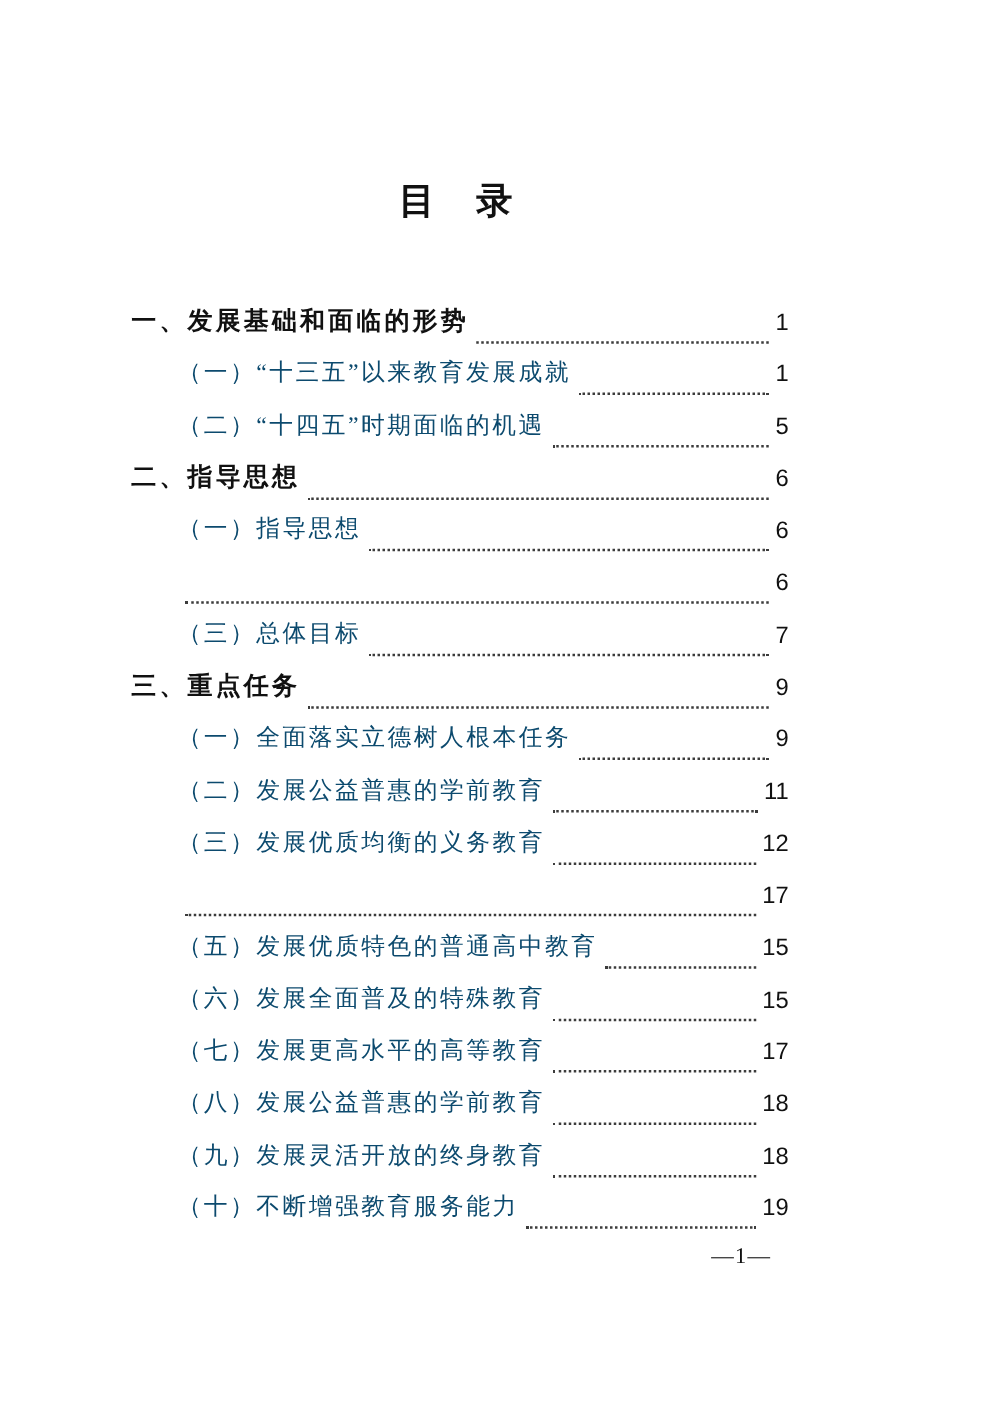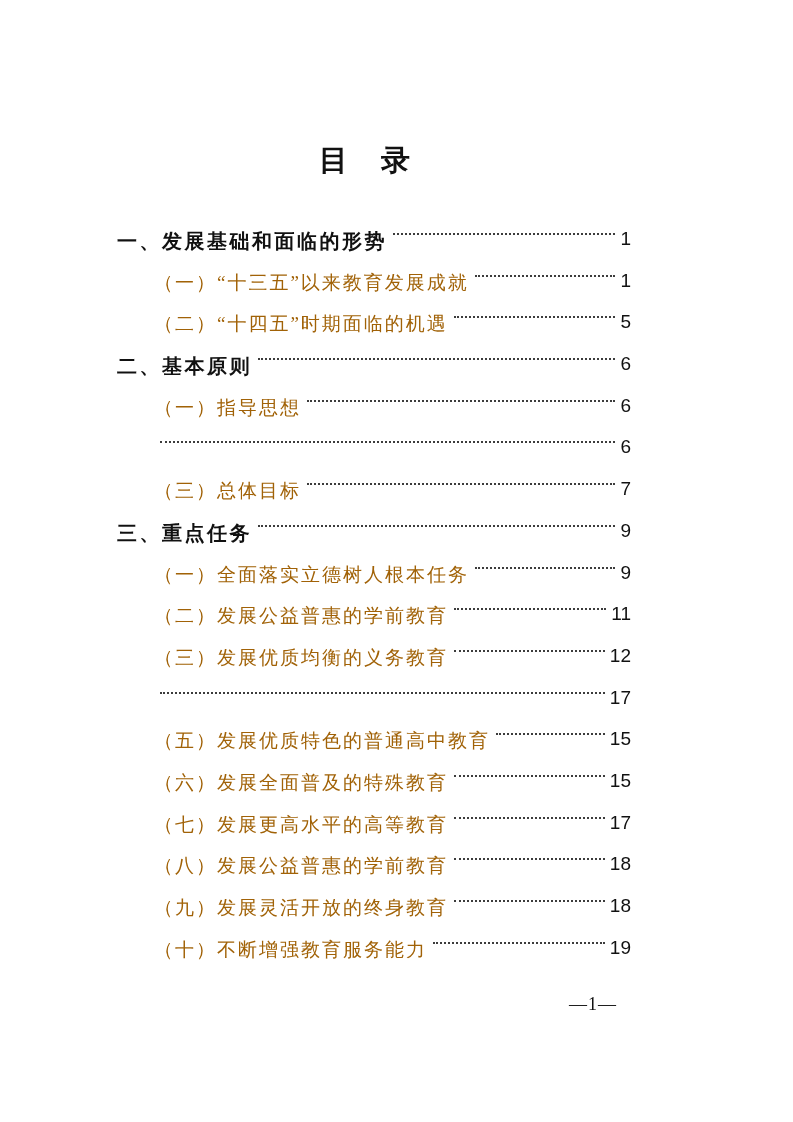--- a/index.html
+++ b/index.html
@@ -28,44 +28,43 @@
     color: #111111;
   }
   .toc {
     position: absolute;
     top: 228px;
     left: 105px;
     right: 100px;
   }
   .toc-row {
     display: flex;
-    align-items: flex-start;
+    align-items: flex-end;
     height: 41.7px;
     cursor: pointer;
-    margin-left: 12px;
   }
   .toc-label {
     white-space: nowrap;
   }
   .level-1 .toc-label {
     font-family: "Liberation Sans", sans-serif;
     font-weight: bold;
     font-size: 20px;
     letter-spacing: 2.5px;
     color: #111111;
   }
   .level-2 {
     padding-left: 37px;
   }
   .level-2 .toc-label {
     font-family: "Liberation Serif", serif;
     font-weight: normal;
     font-size: 19px;
     letter-spacing: 2px;
-    color: #a16207;
+    color: #0c4a6e;
   }
   .toc-dots {
     flex: 1;
     min-width: 18px;
     border-bottom: 2px dotted #3c3c3c;
     position: relative;
     top: 5px;
     margin: 0 5px 0 6px;
   }
   .toc-page {
@@ -103,21 +102,21 @@
     <span class="toc-page">1</span>
   </div>
 
   <div class="toc-row level-2">
     <span class="toc-label">（二）“十四五”时期面临的机遇</span>
     <span class="toc-dots"></span>
     <span class="toc-page">5</span>
   </div>
 
   <div class="toc-row level-1">
-    <span class="toc-label">二、基本原则</span>
+    <span class="toc-label">二、指导思想</span>
     <span class="toc-dots"></span>
     <span class="toc-page">6</span>
   </div>
 
   <div class="toc-row level-2">
     <span class="toc-label">（一）指导思想</span>
     <span class="toc-dots"></span>
     <span class="toc-page">6</span>
   </div>
 

